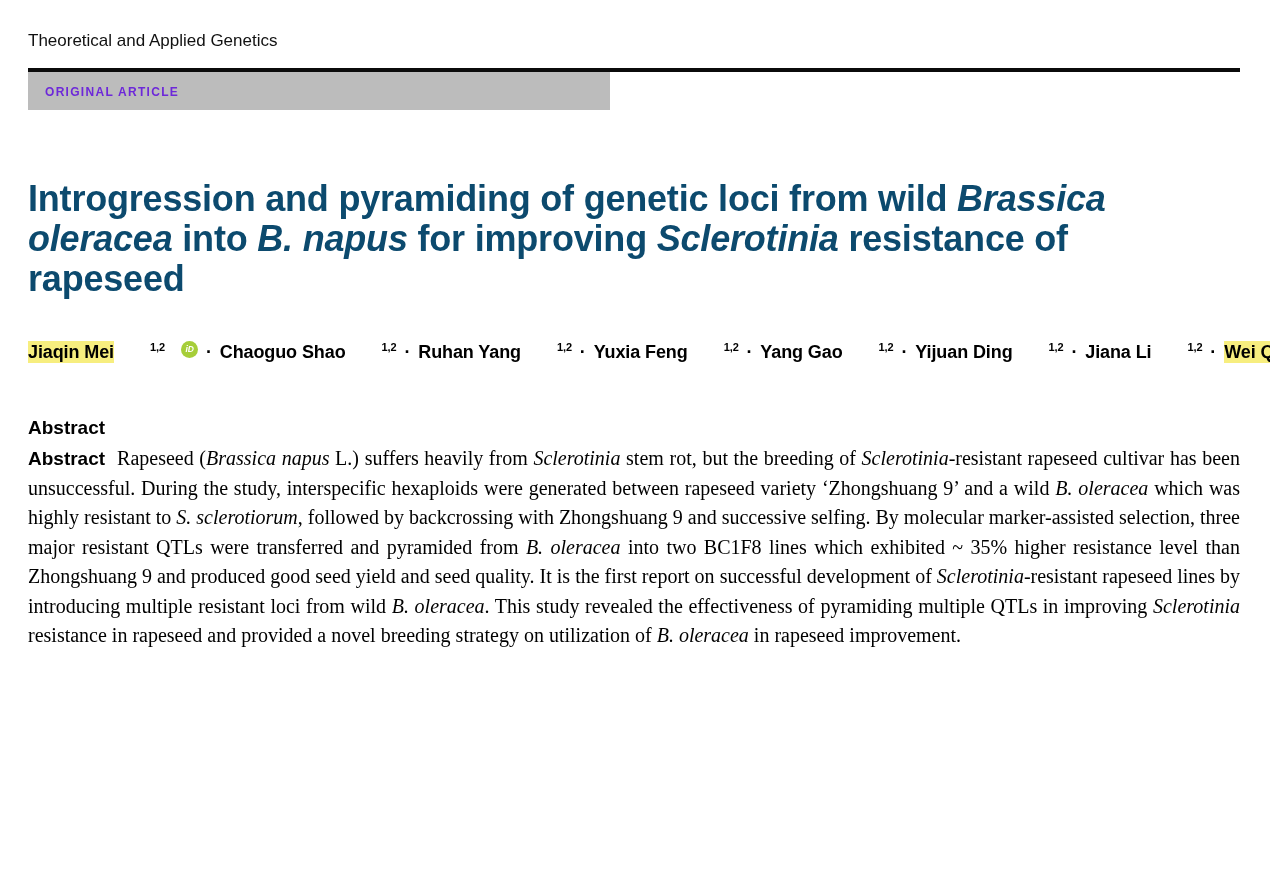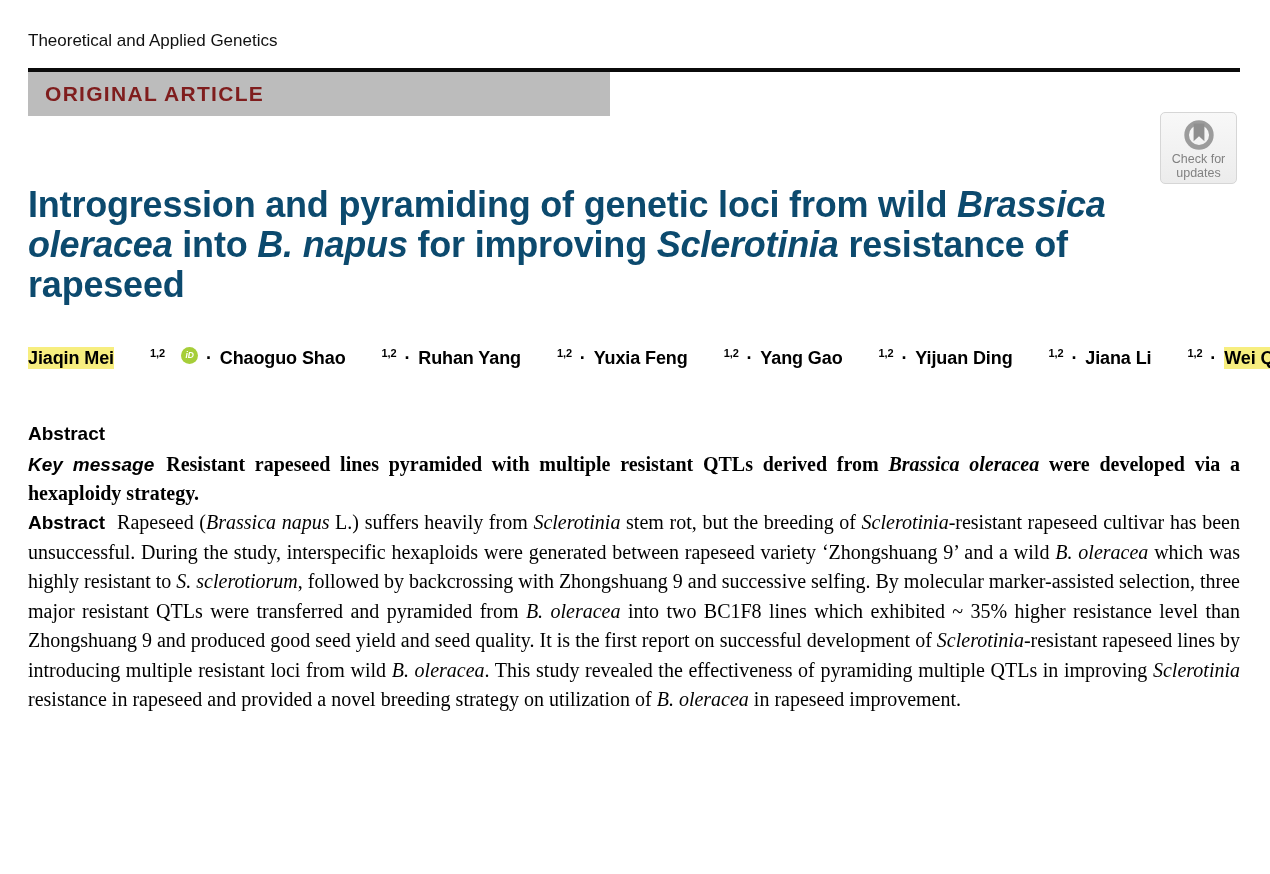--- a/index.html
+++ b/index.html
@@ -13,21 +13,21 @@
     width:1270px;height:874px;background:#ffffff;color:#000;
     font-family:"Liberation Sans",sans-serif;overflow:hidden;
   }
   .page{position:relative;width:1270px;height:874px;padding:28px 30px 0 28px;border-radius:11px;}
 
   
   .journal-name{font-size:17px;line-height:26px;color:#111;}
   .doi-link{font-size:17px;line-height:26px;color:#111;text-decoration:none;display:inline-block;}
   .rule{height:4px;background:#0b0b0b;margin-top:14px;width:1212px;}
   .banner{width:582px;background:var(--banner-gray);padding:10px 0 10px 17px;}
-  .banner-label{font-weight:700;font-size:21px;letter-spacing:1.3px;color:#7f1d1d;}
+  .banner-label{font-weight:700;font-size:12px;letter-spacing:1.3px;color:#6d28d9;}
 
   
   .badge{
     position:absolute;top:112px;right:33px;width:77px;height:72px;
     background:linear-gradient(#f8f8f8,#ececec);
     border:1px solid #d6d6d6;border-radius:5px;
     display:flex;flex-direction:column;align-items:center;justify-content:center;
     padding-top:2px;cursor:pointer;
   }
   .badge-text{font-size:12.5px;line-height:14px;color:#818181;text-align:center;}
@@ -81,37 +81,26 @@
 <div class="page">
 
   <div class="journal-name">Theoretical and Applied Genetics</div>
 
   <div class="rule"></div>
 
   <div class="banner">
     <span class="banner-label">ORIGINAL ARTICLE</span>
   </div>
 
-  <div class="badge">
-    <svg width="34" height="34" viewBox="0 0 44 44">
-      <circle cx="22" cy="22" r="16" fill="none" stroke="#9c9c9c" stroke-width="6"></circle>
-      <path d="M15 7 h14 v23 l-7 -6.5 -7 6.5 z" fill="#8f8f8f"></path>
-    </svg>
-    <div class="badge-text">
-      <div>Check for</div>
-      <div>updates</div>
-    </div>
-  </div>
 
   <h1 class="article-title"><span class="seg-normal">Introgression and pyramiding of genetic loci from wild </span><span class="seg-italic">Brassica</span><br><span class="seg-italic">oleracea</span><span class="seg-normal"> into </span><span class="seg-italic">B. napus</span><span class="seg-normal"> for improving </span><span class="seg-italic">Sclerotinia</span><span class="seg-normal"> resistance of rapeseed</span></h1>
 
   <div class="author-list"><span><span class="author-name hl">Jiaqin Mei</span><sup class="author-sup">1,2</sup><span class="orcid-badge">iD</span></span><span class="author-sep"> · </span><span><span class="author-name">Chaoguo Shao</span><sup class="author-sup">1,2</sup></span><span class="author-sep"> · </span><span><span class="author-name">Ruhan Yang</span><sup class="author-sup">1,2</sup></span><span class="author-sep"> · </span><span><span class="author-name">Yuxia Feng</span><sup class="author-sup">1,2</sup></span><span class="author-sep"> · </span><span><span class="author-name">Yang Gao</span><sup class="author-sup">1,2</sup></span><span class="author-sep"> · </span><span><span class="author-name">Yijuan Ding</span><sup class="author-sup">1,2</sup></span><span class="author-sep"> · </span><span><span class="author-name">Jiana Li</span><sup class="author-sup">1,2</sup></span><span class="author-sep"> · </span><span><span class="author-name hl">Wei Qian</span><sup class="author-sup">1,2</sup></span></div>
 
   <div class="meta">
   </div>
 
   <div class="abstract-section">
     <h2 class="abstract-heading">Abstract</h2>
-    <p class="key-message"><span class="km-label">Key message</span><span><span class="seg-bold">Resistant rapeseed lines pyramided with multiple resistant QTLs derived from </span><span class="seg-bold-italic">Brassica oleracea</span><span class="seg-bold"> were developed via a hexaploidy strategy.</span></span></p>
     <p class="abstract-body"><span class="body-label">Abstract</span><span><span class="seg-normal">Rapeseed (</span><span class="seg-italic">Brassica napus</span><span class="seg-normal"> L.) suffers heavily from </span><span class="seg-italic">Sclerotinia</span><span class="seg-normal"> stem rot, but the breeding of </span><span class="seg-italic">Sclerotinia</span><span class="seg-normal">-resistant rapeseed cultivar has been unsuccessful. During the study, interspecific hexaploids were generated between rapeseed variety ‘Zhongshuang 9’ and a wild </span><span class="seg-italic">B. oleracea</span><span class="seg-normal"> which was highly resistant to </span><span class="seg-italic">S. sclerotiorum</span><span class="seg-normal">, followed by backcrossing with Zhongshuang 9 and successive selfing. By molecular marker-assisted selection, three major resistant QTLs were transferred and pyramided from </span><span class="seg-italic">B. oleracea</span><span class="seg-normal"> into two BC1F8 lines which exhibited ~ 35% higher resistance level than Zhongshuang 9 and produced good seed yield and seed quality. It is the first report on successful development of </span><span class="seg-italic">Sclerotinia</span><span class="seg-normal">-resistant rapeseed lines by introducing multiple resistant loci from wild </span><span class="seg-italic">B. oleracea</span><span class="seg-normal">. This study revealed the effectiveness of pyramiding multiple QTLs in improving </span><span class="seg-italic">Sclerotinia</span><span class="seg-normal"> resistance in rapeseed and provided a novel breeding strategy on utilization of </span><span class="seg-italic">B. oleracea</span><span class="seg-normal"> in rapeseed improvement.</span></span></p>
   </div>
 
 </div>
 
 </body></html>

